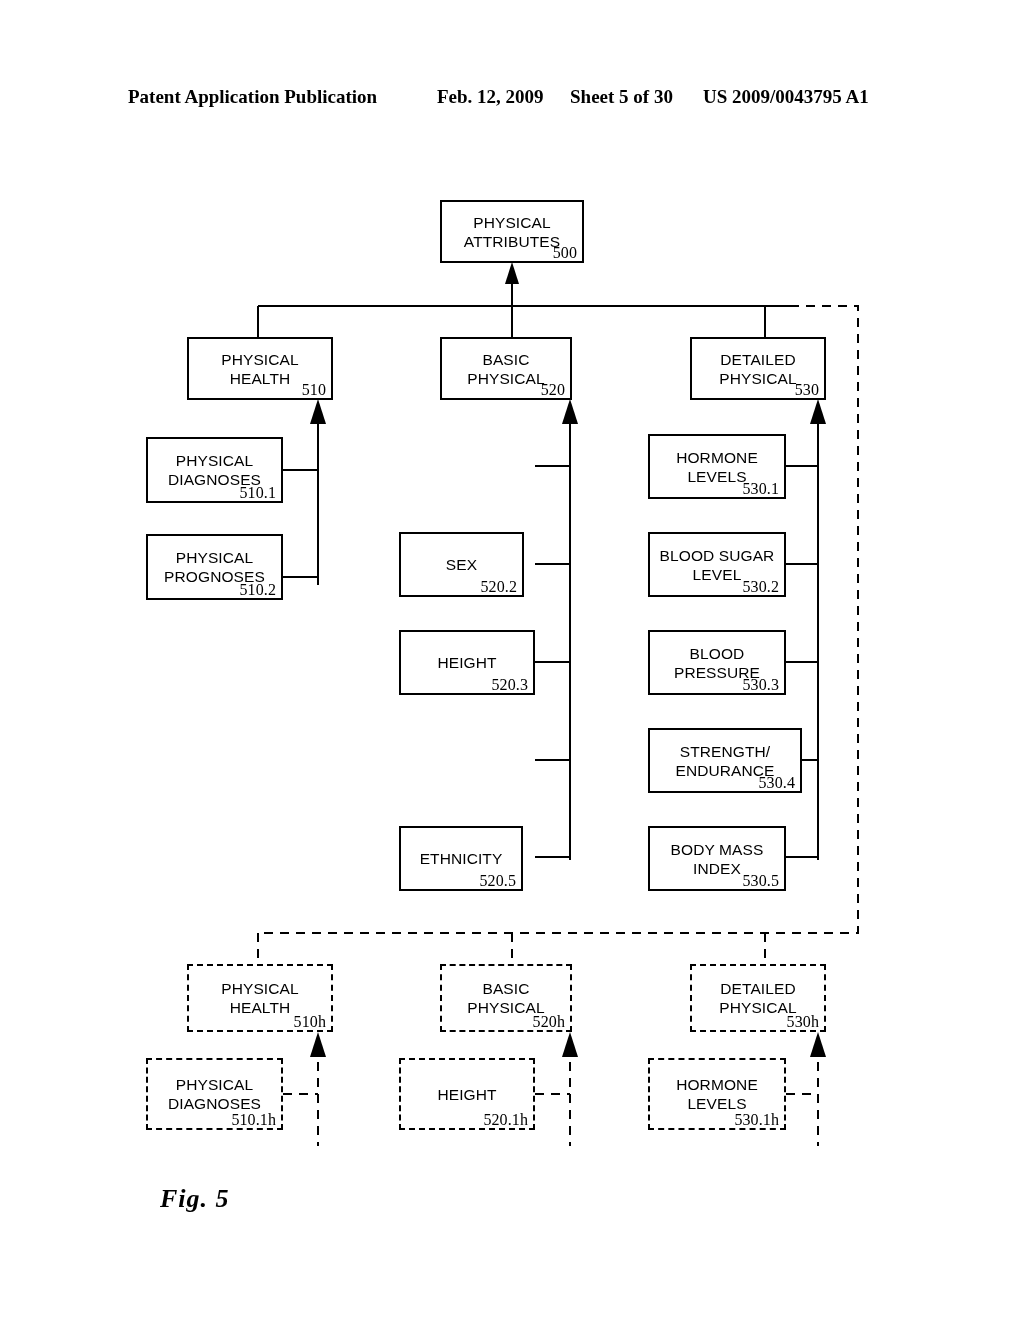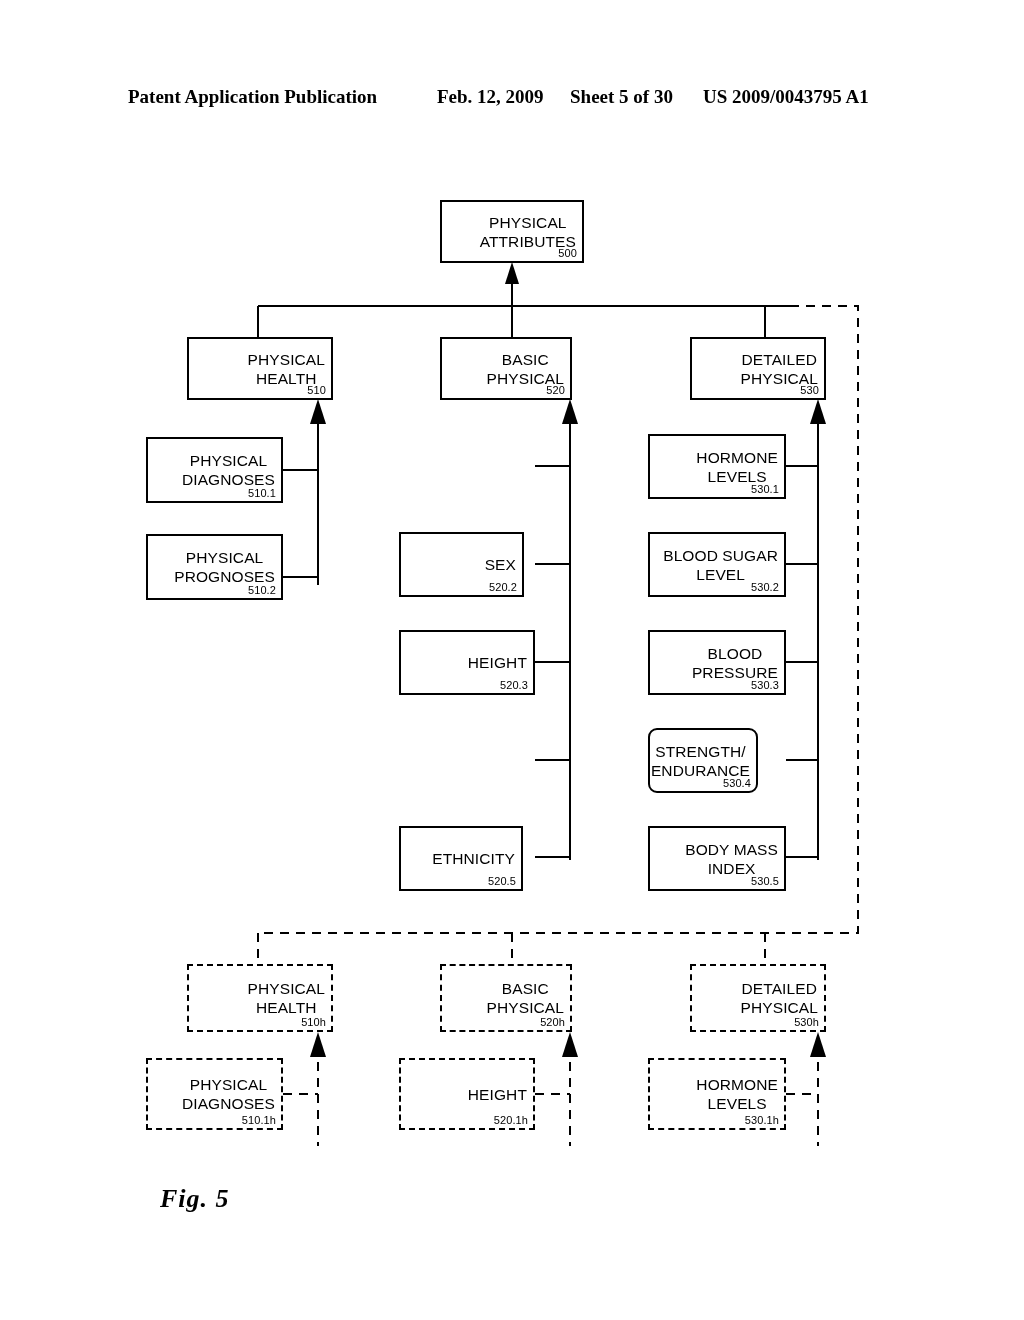--- a/index.html
+++ b/index.html
@@ -53,43 +53,44 @@
   }
 
   
   .node {
     position: absolute;
     box-sizing: border-box;
     border: 2px solid #000000;
     background: #ffffff;
     display: flex;
     flex-direction: column;
-    align-items: flex-end;
+    align-items: center;
     justify-content: center;
     font-size: 15.5px;
     line-height: 19px;
     letter-spacing: 0.1px;
     text-align: center;
     z-index: 5;
   }
   .node.dashed {
     border-style: dashed;
     border-width: 2px;
     background: transparent;
   }
   .node .lbl {
     white-space: pre-line;
     padding: 0 6px;
   }
   .node .ref {
     position: absolute;
     right: 5px;
     bottom: 1px;
-    font-size: 11px;
+    font-size: 16px;
     line-height: 14px;
+    font-family: Liberation Serif, serif;
   }
 
   
   .fig-caption {
     position: absolute;
     left: 160px;
     top: 1152px;
     font-family: "Liberation Serif", serif;
     font-style: italic;
     font-weight: bold;
@@ -217,21 +218,21 @@
   <div class="node" style="left:648px; top:532px; width:138px; height:65px;">
     <div class="lbl">BLOOD SUGAR
 LEVEL</div>
     <div class="ref">530.2</div>
   </div>
   <div class="node" style="left:648px; top:630px; width:138px; height:65px;">
     <div class="lbl">BLOOD
 PRESSURE</div>
     <div class="ref">530.3</div>
   </div>
-  <div class="node" style="left:648px; top:728px; width:110px; height:65px;border-radius:9px;">
+  <div class="node" style="left:648px; top:728px; width:154px; height:65px;">
     <div class="lbl">STRENGTH/
 ENDURANCE</div>
     <div class="ref">530.4</div>
   </div>
   <div class="node" style="left:648px; top:826px; width:138px; height:65px;">
     <div class="lbl">BODY MASS
 INDEX</div>
     <div class="ref">530.5</div>
   </div>
 

